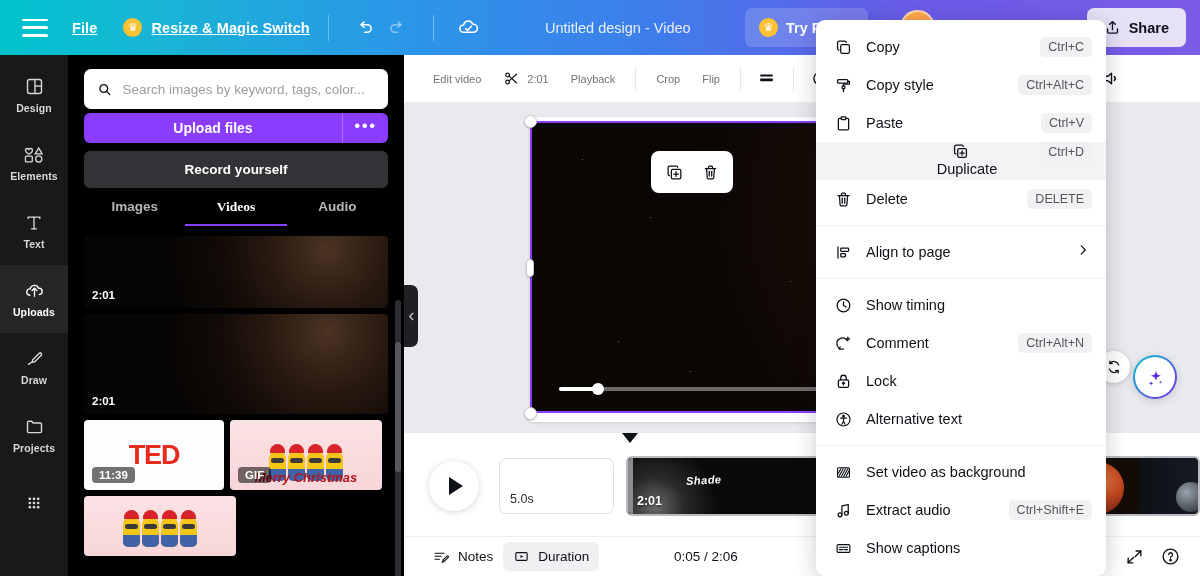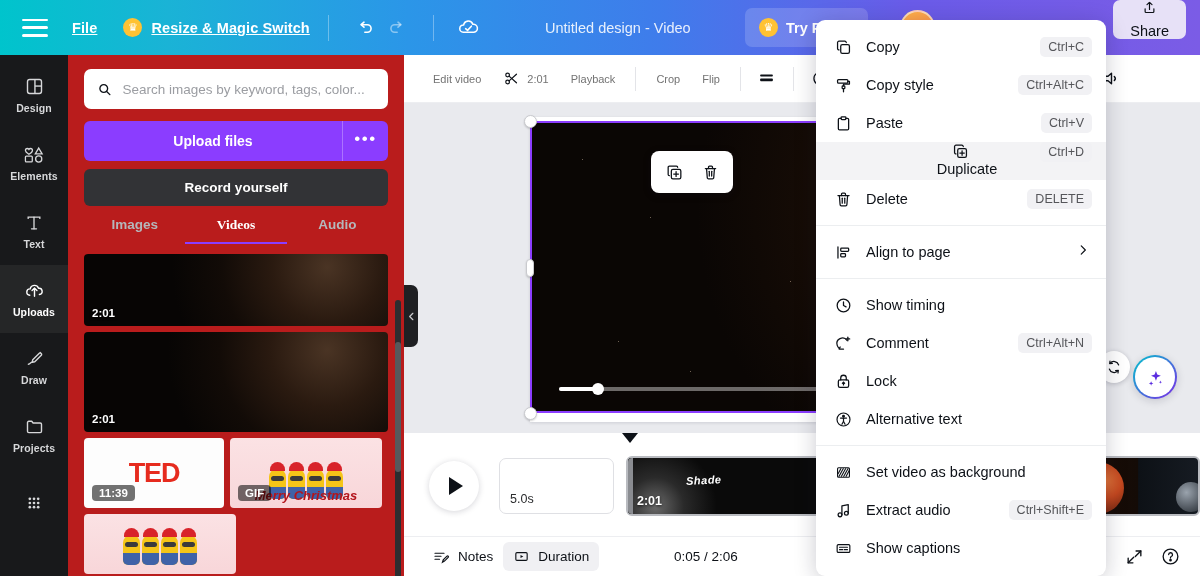--- a/index.html
+++ b/index.html
@@ -43,54 +43,54 @@
     background: rgba(255,255,255,.16); border-radius: 7px;
     display: flex; align-items: center; gap: 8px; padding: 0 14px; cursor: pointer;
     white-space: nowrap; overflow: hidden;
   }
   .try-pro .lbl { color: #fff; font-size: 14.5px; font-weight: bold; }
   .avatar {
     position: absolute; left: 900px; top: 10px; width: 35px; height: 35px; border-radius: 50%;
     background: linear-gradient(160deg,#ffb347,#ff7b54); border: 2px solid rgba(255,255,255,.6);
   }
   .share-btn {
-    position: absolute; right: 14px; top: 0; height: 39px; border-radius: 7px;
+    position: absolute; right: 14px; top: 8px; height: 39px; border-radius: 7px;
     background: #e7e1f7; display: flex; align-items: center; gap: 8px; padding: 0 17px;
-    cursor: pointer; color: #0d1117; font-size: 14.5px; font-weight: normal; flex-direction: column;
+    cursor: pointer; color: #0d1117; font-size: 14.5px; font-weight: bold;
   }
 
   
   .rail {
     position: absolute; left: 0; top: 55px; width: 68px; height: 521px;
     background: #18191b; z-index: 20; padding-top: 6px;
   }
   .rail-item {
     width: 68px; height: 68px; display: flex; flex-direction: column; align-items: center;
     justify-content: center; gap: 5px; cursor: pointer; color: #d7d8da;
   }
   .rail-item.active { background: #252627; color: #fff; }
   .rail-item .rl { font-size: 10.5px; font-weight: bold; letter-spacing: .1px; }
   .rail-item.active .rl { color: #fff; }
   .rail-item svg { display: block; }
 
   
   .panel {
     position: absolute; left: 68px; top: 55px; width: 336px; height: 521px;
-    background: #b91c1c; z-index: 19; padding: 14px 16px 0 16px;
+    background: #000000; z-index: 19; padding: 14px 16px 0 16px;
   }
   .search {
     height: 40px; background: #fff; border-radius: 7px; display: flex; align-items: center;
     gap: 10px; padding: 0 13px;
   }
   .search input {
     border: 0; outline: 0; font-size: 13.5px; color: #2b2c2e; width: 100%;
     font-family: "Liberation Sans", sans-serif; background: transparent;
   }
   .search input::placeholder { color: #9b9da2; }
-  .upload-row { display: flex; margin-top: 12px; height: 40px; border-radius: 6px; overflow: hidden; }
+  .upload-row { display: flex; margin-top: 4px; height: 30px; border-radius: 6px; overflow: hidden; }
   .upload-main {
     flex: 1; background: #8b3dff; color: #fff; font-size: 14px; font-weight: bold;
     display: flex; align-items: center; justify-content: center; cursor: pointer;
   }
   .upload-more {
     width: 46px; background: #8b3dff; color: #fff; display: flex; align-items: center;
     justify-content: center; cursor: pointer; border-left: 1px solid rgba(255,255,255,.28);
     font-size: 17px; letter-spacing: 1.5px; padding-bottom: 5px;
   }
   .record-btn {

